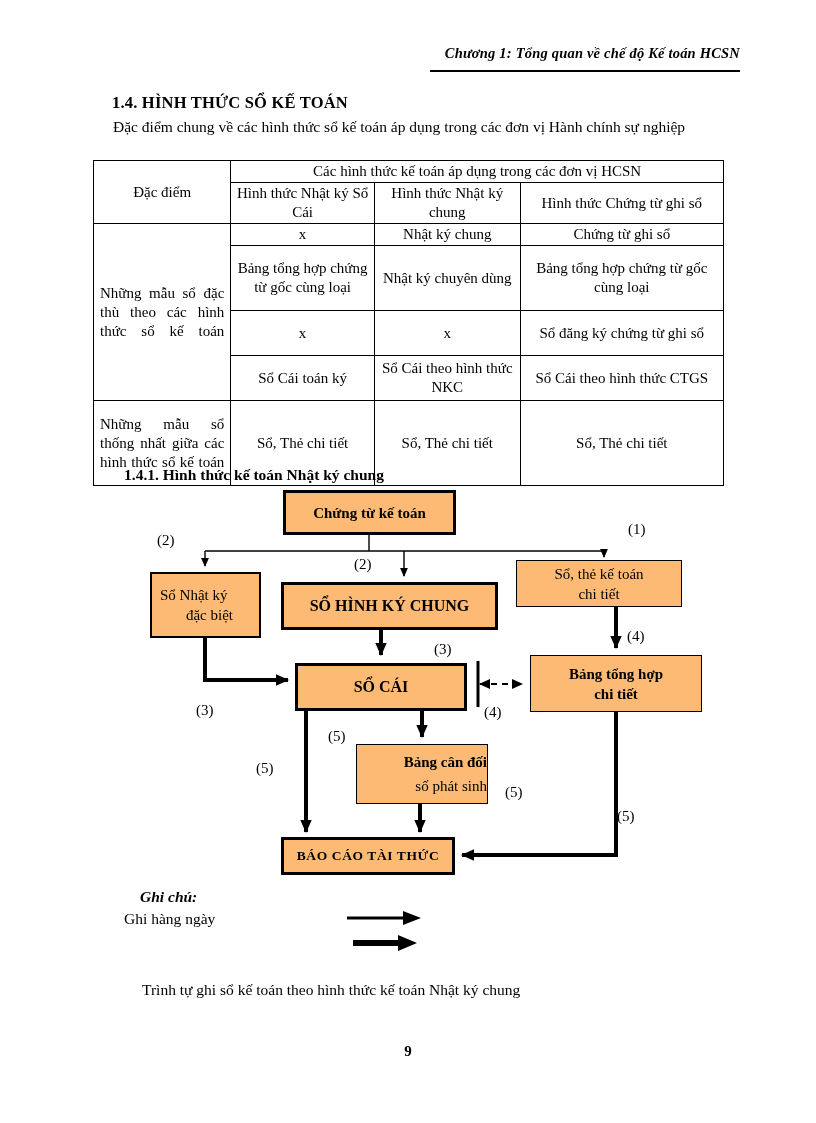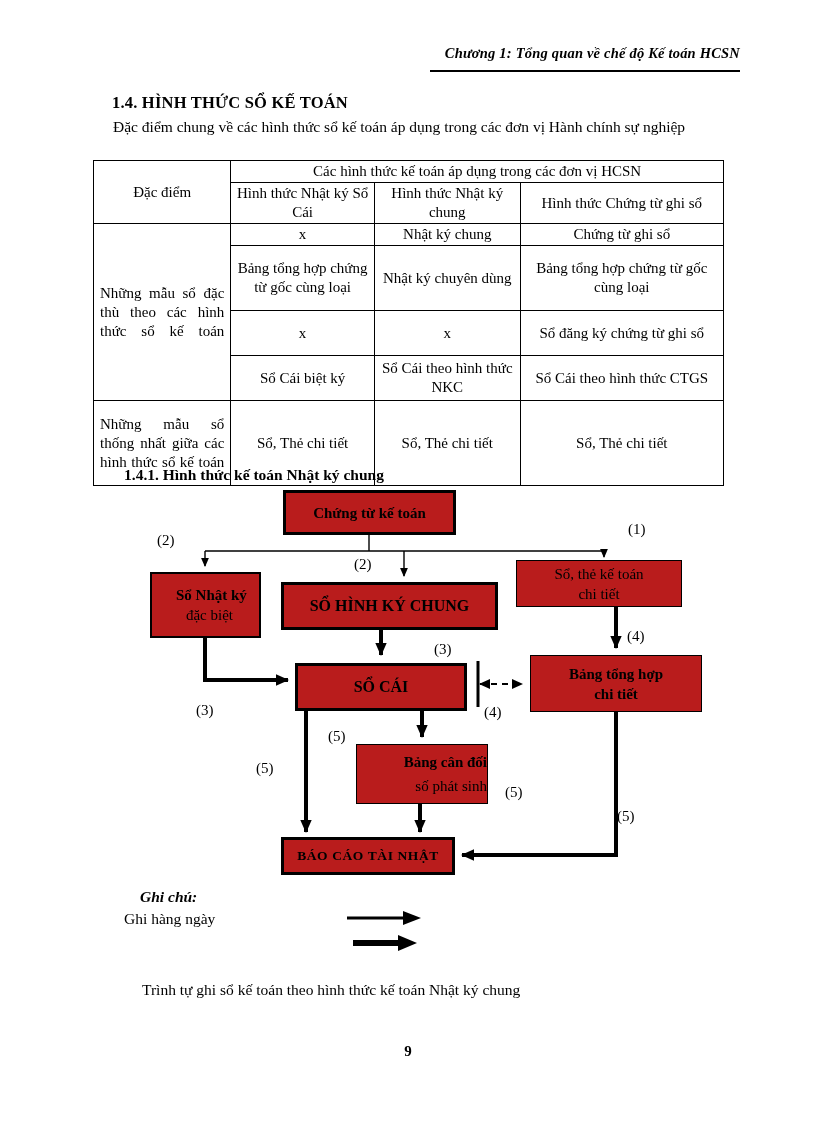--- a/index.html
+++ b/index.html
@@ -103,21 +103,21 @@
     top: 0;
     width: 816px;
     height: 1123px;
     pointer-events: none;
   }
 
   .fbox {
     position: absolute;
     box-sizing: border-box;
     border: 2px solid #000;
-    background: #b91c1c;
+    background: #fdba74;
     display: flex;
     flex-direction: column;
     align-items: center;
     justify-content: center;
     text-align: center;
     font-size: 15px;
     line-height: 20px;
   }
   .fbox.bold { font-weight: bold; }
   .fbox.thick { border-width: 3px; }
@@ -215,21 +215,21 @@
       <td style="height:62px;">Bảng tổng hợp chứng từ gốc cùng loại</td>
       <td>Nhật ký chuyên dùng</td>
       <td>Bảng tổng hợp chứng từ gốc cùng loại</td>
     </tr>
     <tr>
       <td style="height:42px;">x</td>
       <td>x</td>
       <td>Sổ đăng ký chứng từ ghi sổ</td>
     </tr>
     <tr>
-      <td style="height:42px;">Sổ Cái biệt ký</td>
+      <td style="height:42px;">Sổ Cái toán ký</td>
       <td>Sổ Cái theo hình thức NKC</td>
       <td>Sổ Cái theo hình thức CTGS</td>
     </tr>
 
     <tr>
       <td class="rowlabel" style="height:80px;">Những mẫu sổ thống nhất giữa các hình thức sổ kế toán</td>
       <td>Sổ, Thẻ chi tiết</td>
       <td>Sổ, Thẻ chi tiết</td>
       <td>Sổ, Thẻ chi tiết</td>
     </tr>
@@ -279,21 +279,21 @@
   <path d="M420,804 L420,832" stroke="#000" stroke-width="4" fill="none" marker-end="url(#ah-thick)"></path>
 
   <path d="M616,712 L616,855 L462,855" stroke="#000" stroke-width="4" fill="none" marker-end="url(#ah-thick)"></path>
 </svg>
 
 <div class="fbox bold thick" style="left:283px; top:490px; width:173px; height:45px;">
   <span class="l1">Chứng từ kế toán</span>
 </div>
 
 <div class="fbox" style="left:150px; top:572px; width:111px; height:66px; font-size:15px;">
-  <span class="l1" style="align-self:flex-start; padding-left:24px;font-weight:bold;">Sổ Nhật ký</span>
+  <span class="l1" style="align-self:flex-start; padding-left:8px;">Sổ Nhật ký</span>
   <span class="l2" style="align-self:flex-end; padding-right:26px;">đặc biệt</span>
 </div>
 
 <div class="fbox bold thick" style="left:281px; top:582px; width:217px; height:48px; font-size:16px;">
   <span class="l1">SỔ HÌNH KÝ CHUNG</span>
 </div>
 
 <div class="fbox" style="left:516px; top:560px; width:166px; height:47px; border-width:1.5px;">
   <span class="l1">Sổ, thẻ kế toán</span>
   <span class="l2">chi tiết</span>
@@ -307,21 +307,21 @@
   <span class="l1">Bảng tổng hợp</span>
   <span class="l2">chi tiết</span>
 </div>
 
 <div class="fbox" style="left:356px; top:744px; width:132px; height:60px; border-width:1.5px;align-items:flex-end;">
   <span class="l1" style="font-weight:bold; margin-bottom:4px;">Bảng cân đối</span>
   <span class="l2">số phát sinh</span>
 </div>
 
 <div class="fbox bold thick" style="left:281px; top:837px; width:174px; height:38px; font-size:13.5px; letter-spacing:0.6px;">
-  <span class="l1">BÁO CÁO TÀI NHẬT</span>
+  <span class="l1">BÁO CÁO TÀI THỨC</span>
 </div>
 
 <span class="flabel" style="left:157px; top:532px;">(2)</span>
 <span class="flabel" style="left:628px; top:521px;">(1)</span>
 <span class="flabel" style="left:354px; top:556px;">(2)</span>
 <span class="flabel" style="left:434px; top:641px;">(3)</span>
 <span class="flabel" style="left:627px; top:628px;">(4)</span>
 <span class="flabel" style="left:196px; top:702px;">(3)</span>
 <span class="flabel" style="left:484px; top:704px;">(4)</span>
 <span class="flabel" style="left:328px; top:728px;">(5)</span>

